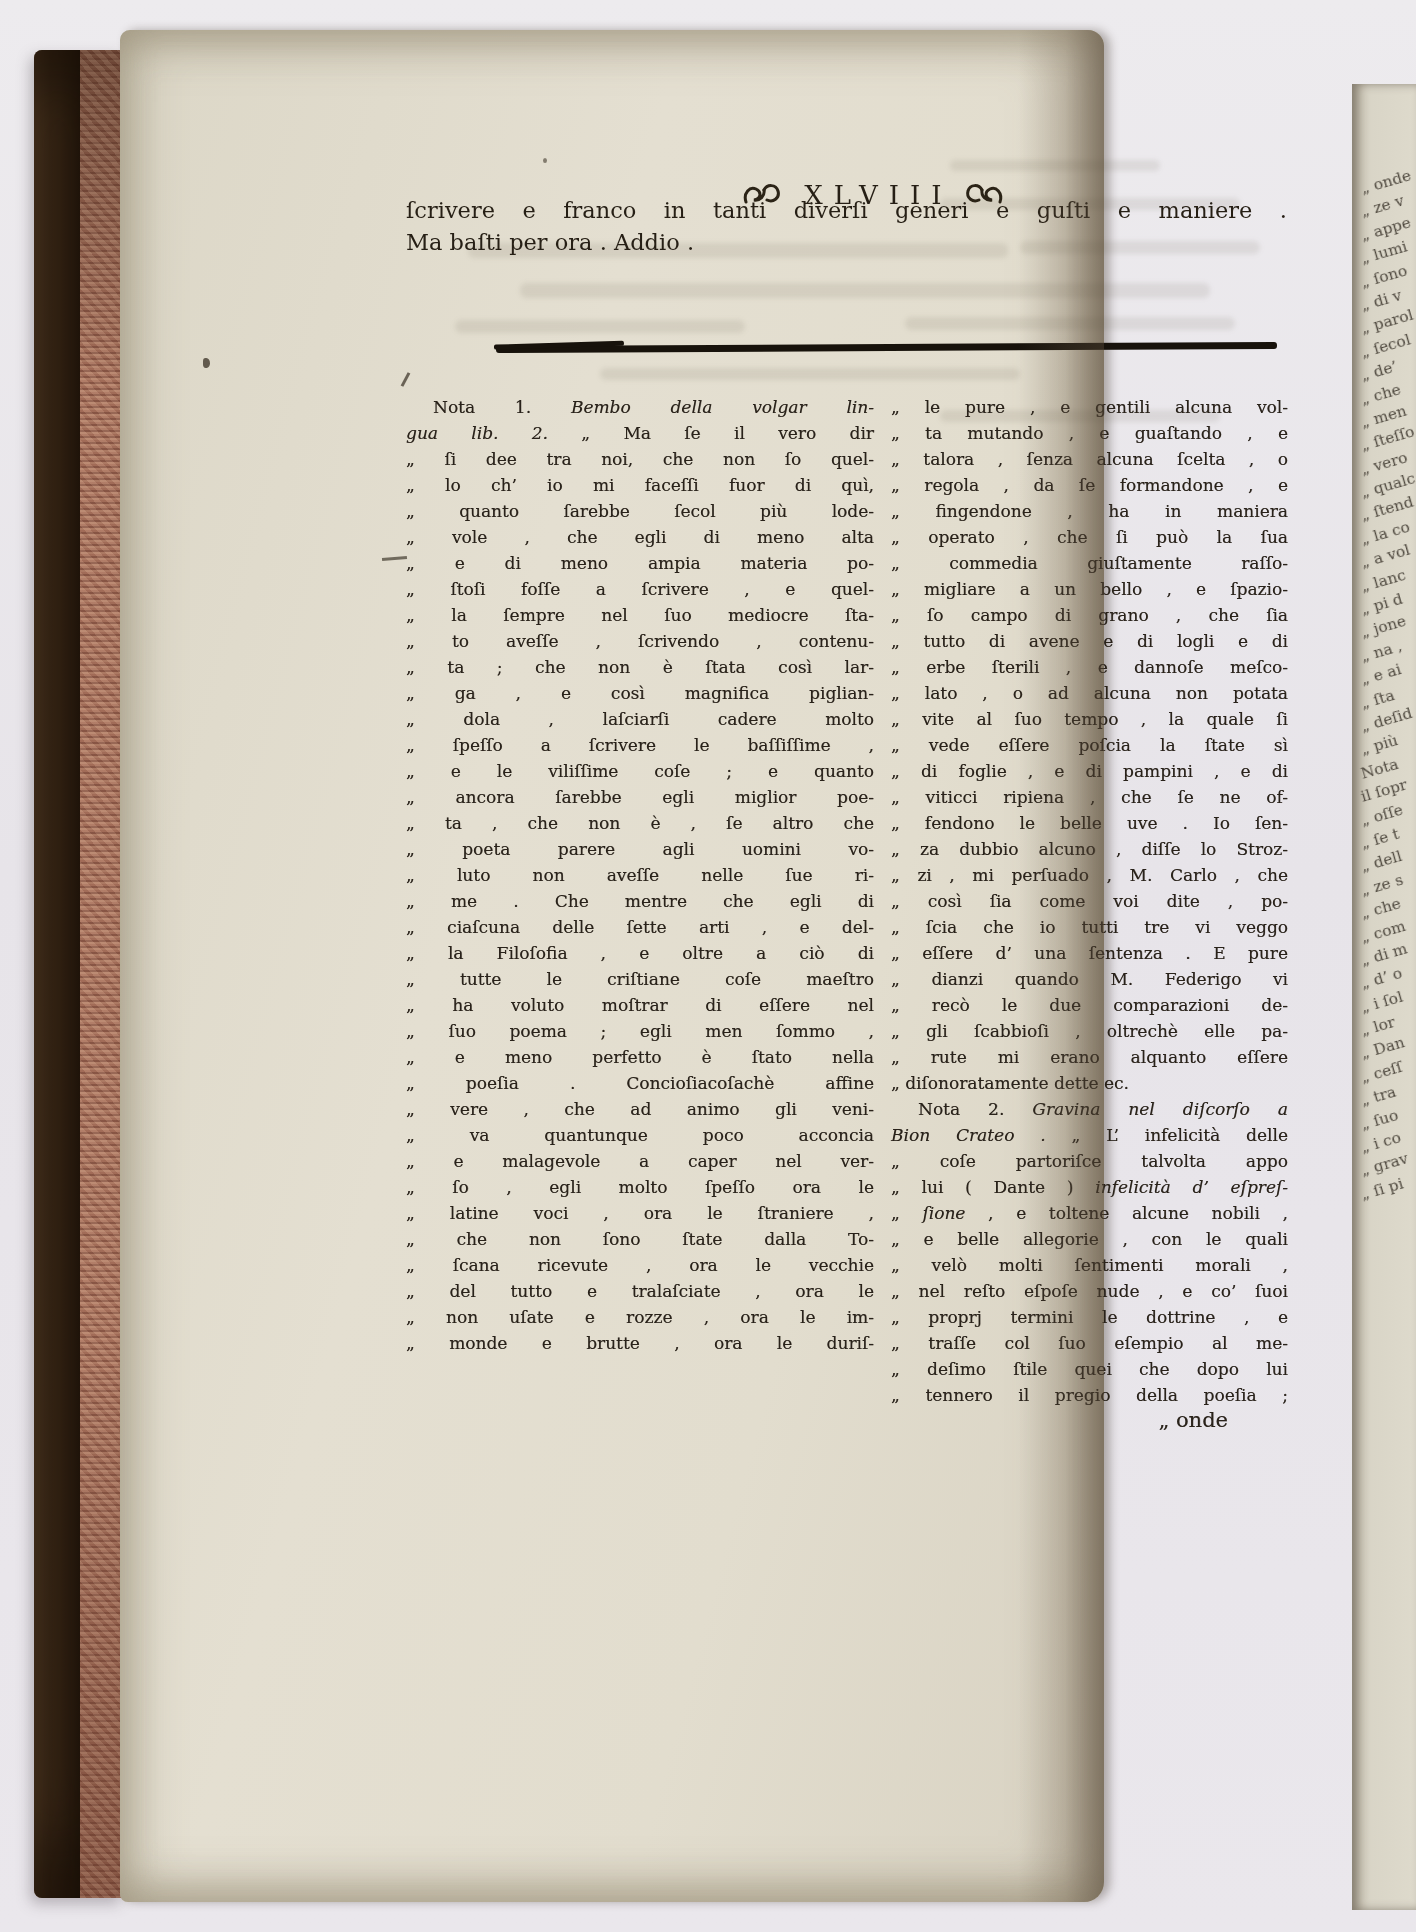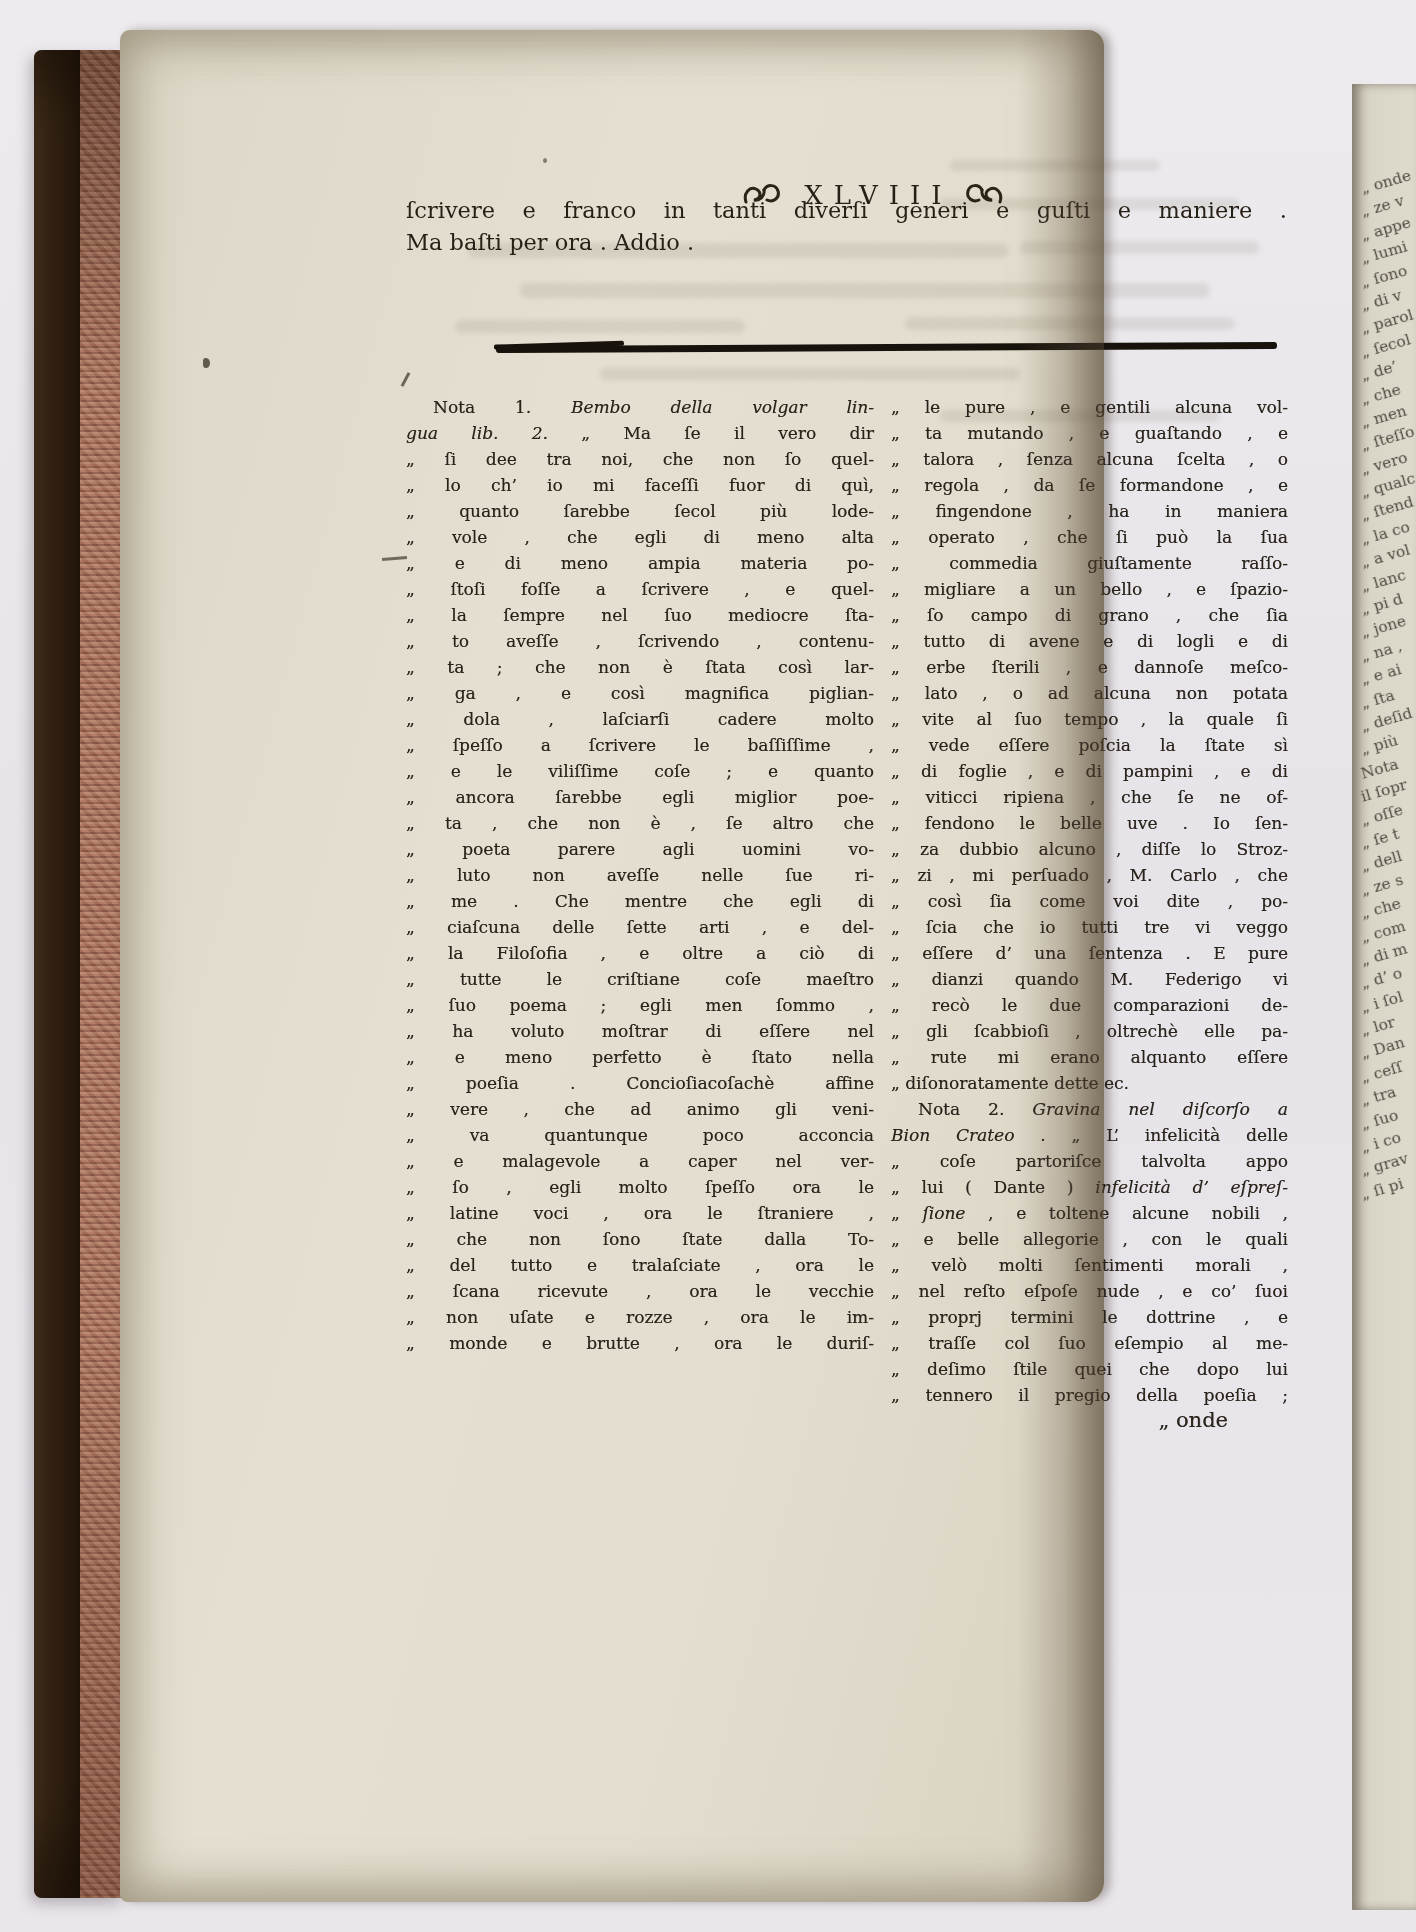--- a/index.html
+++ b/index.html
@@ -137,32 +137,32 @@
         <div class="nline">„ ſpeſſo a ſcrivere le baſſiſſime ,</div>
         <div class="nline">„ e le viliſſime coſe ; e quanto</div>
         <div class="nline">„ ancora ſarebbe egli miglior poe-</div>
         <div class="nline">„ ta , che non è , ſe altro che</div>
         <div class="nline">„ poeta parere agli uomini vo-</div>
         <div class="nline">„ luto non aveſſe nelle ſue ri-</div>
         <div class="nline">„ me . Che mentre che egli di</div>
         <div class="nline">„ ciaſcuna delle ſette arti , e del-</div>
         <div class="nline">„ la Filoſofia , e oltre a ciò di</div>
         <div class="nline">„ tutte le criſtiane coſe maeſtro</div>
+        <div class="nline">„ ha voluto moſtrar di eſſere nel</div>
         <div class="nline">„ ſuo poema ; egli men ſommo ,</div>
-        <div class="nline">„ ha voluto moſtrar di eſſere nel</div>
         <div class="nline">„ e meno perfetto è ſtato nella</div>
         <div class="nline">„ poeſia . Concioſiacoſachè affine</div>
         <div class="nline">„ vere , che ad animo gli veni-</div>
         <div class="nline">„ va quantunque poco acconcia</div>
         <div class="nline">„ e malagevole a caper nel ver-</div>
         <div class="nline">„ ſo , egli molto ſpeſſo ora le</div>
         <div class="nline">„ latine voci , ora le ſtraniere ,</div>
         <div class="nline">„ che non ſono ſtate dalla To-</div>
+        <div class="nline">„ ſcana ricevute , ora le vecchie</div>
         <div class="nline">„ del tutto e tralaſciate , ora le</div>
-        <div class="nline">„ ſcana ricevute , ora le vecchie</div>
         <div class="nline">„ non uſate e rozze , ora le im-</div>
         <div class="nline">„ monde e brutte , ora le duriſ-</div>
       </div>
     <div class="col col-right" style="left:771px;top:364px;">
         <div class="nline">„ le pure , e gentili alcuna vol-</div>
         <div class="nline">„ ta mutando , e guaſtando , e</div>
         <div class="nline">„ talora , ſenza alcuna ſcelta , o</div>
         <div class="nline">„ regola , da ſe formandone , e</div>
         <div class="nline">„ fingendone , ha in maniera</div>
         <div class="nline">„ operato , che ſi può la ſua</div>

